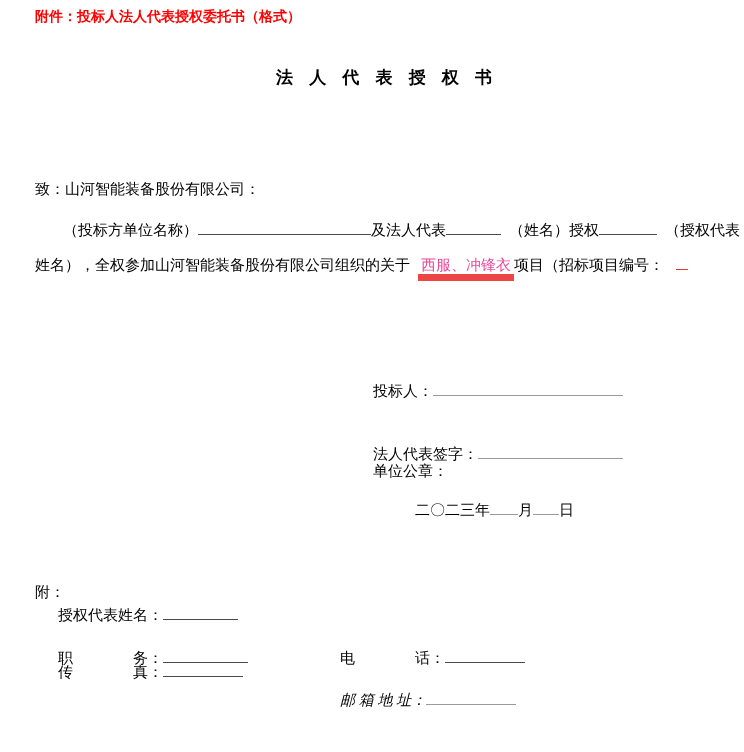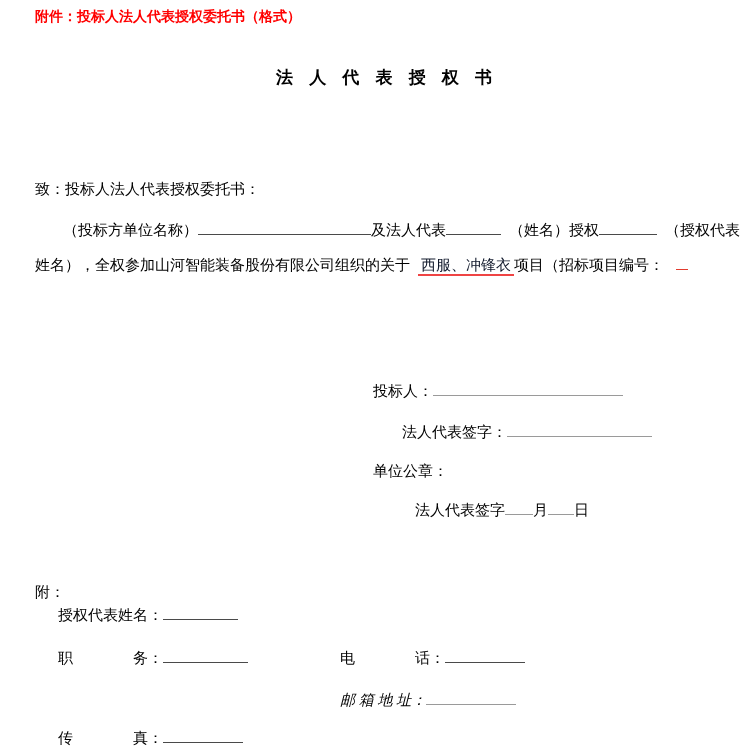--- a/index.html
+++ b/index.html
@@ -41,78 +41,78 @@
   .ul-gray  { border-bottom-color: #9a9a9a; }
   .ul-red   { border-bottom-color: #e23b2e; }
   .ul-bold  { border-bottom-width: 2px; border-bottom-color: #111; }
 
   .w12{width:12px}.w26{width:26px}.w28{width:28px}.w55{width:55px}
   .w58{width:58px}.w75{width:75px}.w80{width:80px}
   .w85{width:85px}.w90{width:90px}.w95{width:95px}.w145{width:145px}
   .w173{width:173px}.w190{width:190px}
 
   .red-underlined {
-    color: #0f172a;
-    border-bottom: 2px solid #ef4444;
+    color: #ec4899;
+    border-bottom: 7px solid #ef4444;
     padding: 0 3px 1px 3px;
   }
   .project-code-text {
     font-family: "Liberation Mono", "DejaVu Sans Mono", monospace;
     font-size: 14px;
     padding-right: 22px;
   }
   .gap-s { margin-left: 8px; }
   .gap-m { margin-left: 12px; }
 </style>
 </head>
 <body>
 
 <div class="page">
 
   <div class="abs attachment-note" style="left:35px; top:8px;">附件：投标人法人代表授权委托书（格式）</div>
 
   <div class="abs doc-title" style="top:66px;">法人代表授权书</div>
 
-  <div class="abs" style="left:35px; top:180px;">致：投标人法人代表授权委托书：</div>
+  <div class="abs" style="left:35px; top:180px;">致：山河智能装备股份有限公司：</div>
 
   <div class="abs" style="left:35px; top:213px;">
     <div class="para-line" style="text-indent:28px;">
       <span>（投标方单位名称）</span><span class="ul w173"></span><span>及法人代表</span><span class="ul w55"></span><span class="gap-s">（姓名）授权</span><span class="ul w58"></span><span class="gap-s">（授权代表</span>
     </div>
     <div class="para-line">
       <span>姓名），全权参加山河智能装备股份有限公司组织的关于</span><span class="red-underlined gap-s">西服、冲锋衣</span><span>项目（招标项目编号：</span><span class="ul ul-red w12 gap-m"></span>
     </div>
   </div>
 
   <div class="abs" style="left:373px; top:381px;">
     <span>投标人：</span><span class="ul ul-gray w190"></span>
   </div>
-  <div class="abs" style="left:373px; top:422px;margin-left:29px;">
+  <div class="abs" style="left:373px; top:444px;">
     <span>法人代表签字：</span><span class="ul ul-gray w145"></span>
   </div>
   <div class="abs" style="left:373px; top:462px;">
     <span>单位公章：</span>
   </div>
   <div class="abs" style="left:415px; top:500px;">
-    <span>法人代表签字</span><span class="ul ul-gray w28"></span><span>月</span><span class="ul ul-gray w26"></span><span>日</span>
+    <span>二〇二三年</span><span class="ul ul-gray w28"></span><span>月</span><span class="ul ul-gray w26"></span><span>日</span>
   </div>
 
   <div class="abs" style="left:35px; top:583px;">附：</div>
 
   <div class="abs" style="left:58px; top:605px;">
     <span>授权代表姓名：</span><span class="ul w75"></span>
   </div>
 
   <div class="abs" style="left:58px; top:648px;">
     <span>职　　　　务：</span><span class="ul w85"></span>
   </div>
   <div class="abs" style="left:340px; top:648px;">
     <span>电　　　　话：</span><span class="ul w80"></span>
   </div>
 
-  <div class="abs" style="left:58px; top:728px;">
+  <div class="abs" style="left:58px; top:662px;">
     <span>传　　　　真：</span><span class="ul w80"></span>
   </div>
   <div class="abs" style="left:340px; top:690px;font-style:italic;">
     <span>邮 箱 地 址：</span><span class="ul ul-gray w90"></span>
   </div>
 
 </div>
 
 </body></html>

